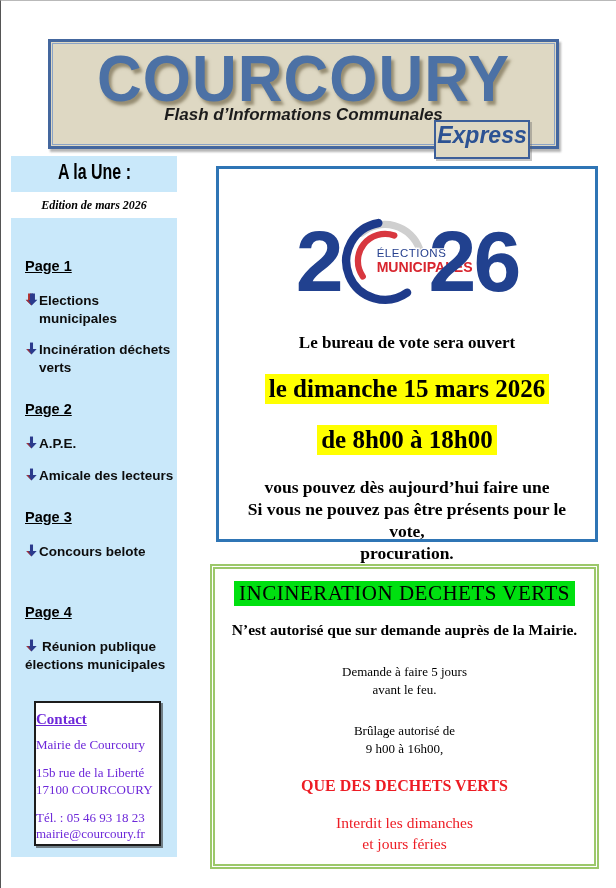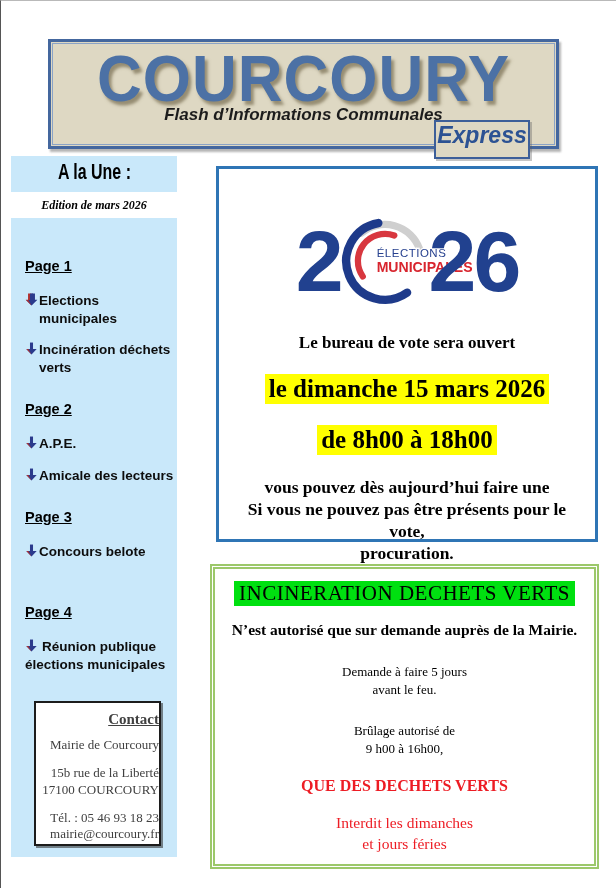--- a/index.html
+++ b/index.html
@@ -57,21 +57,21 @@
     display:flex; align-items:flex-start; margin-top:14px; font-size:13.5px; font-weight:700; color:#0d0d0d;
   }
   .toc-item .bullet{ flex:0 0 14px; margin-top:1px; }
   .toc-item .label{ width:136px; line-height:1.3; }
   .toc-item.flush{ display:block; width:150px; line-height:1.3; }
   .toc-item.flush .bullet{ display:inline-block; margin-right:4px; vertical-align:-1px; }
   
   .contact-box{
     position:absolute; left:23px; top:545px; width:127px; height:145px;
     background:#fff; border:2px solid #1c1c1c; box-shadow:2px 2px 0 rgba(40,40,40,.55);
-    font-family:"Liberation Serif", serif; text-align:right; font-size:13px; color:#404040;
+    font-family:"Liberation Serif", serif; text-align:left; font-size:13px; color:#6d28d9;
     box-sizing:border-box; padding-top:8px;
   }
   .contact-head{ font-size:15px; font-weight:700; text-decoration:underline; margin-bottom:9px; }
   .contact-box .cl{ line-height:1.25; }
   .gap-s{ height:12px; }
   
   .elections-box{
     position:absolute; left:215px; top:165px; width:382px; height:376px;
     background:#fff; border:3px solid #2f75b5; box-sizing:border-box; text-align:center;
   }

